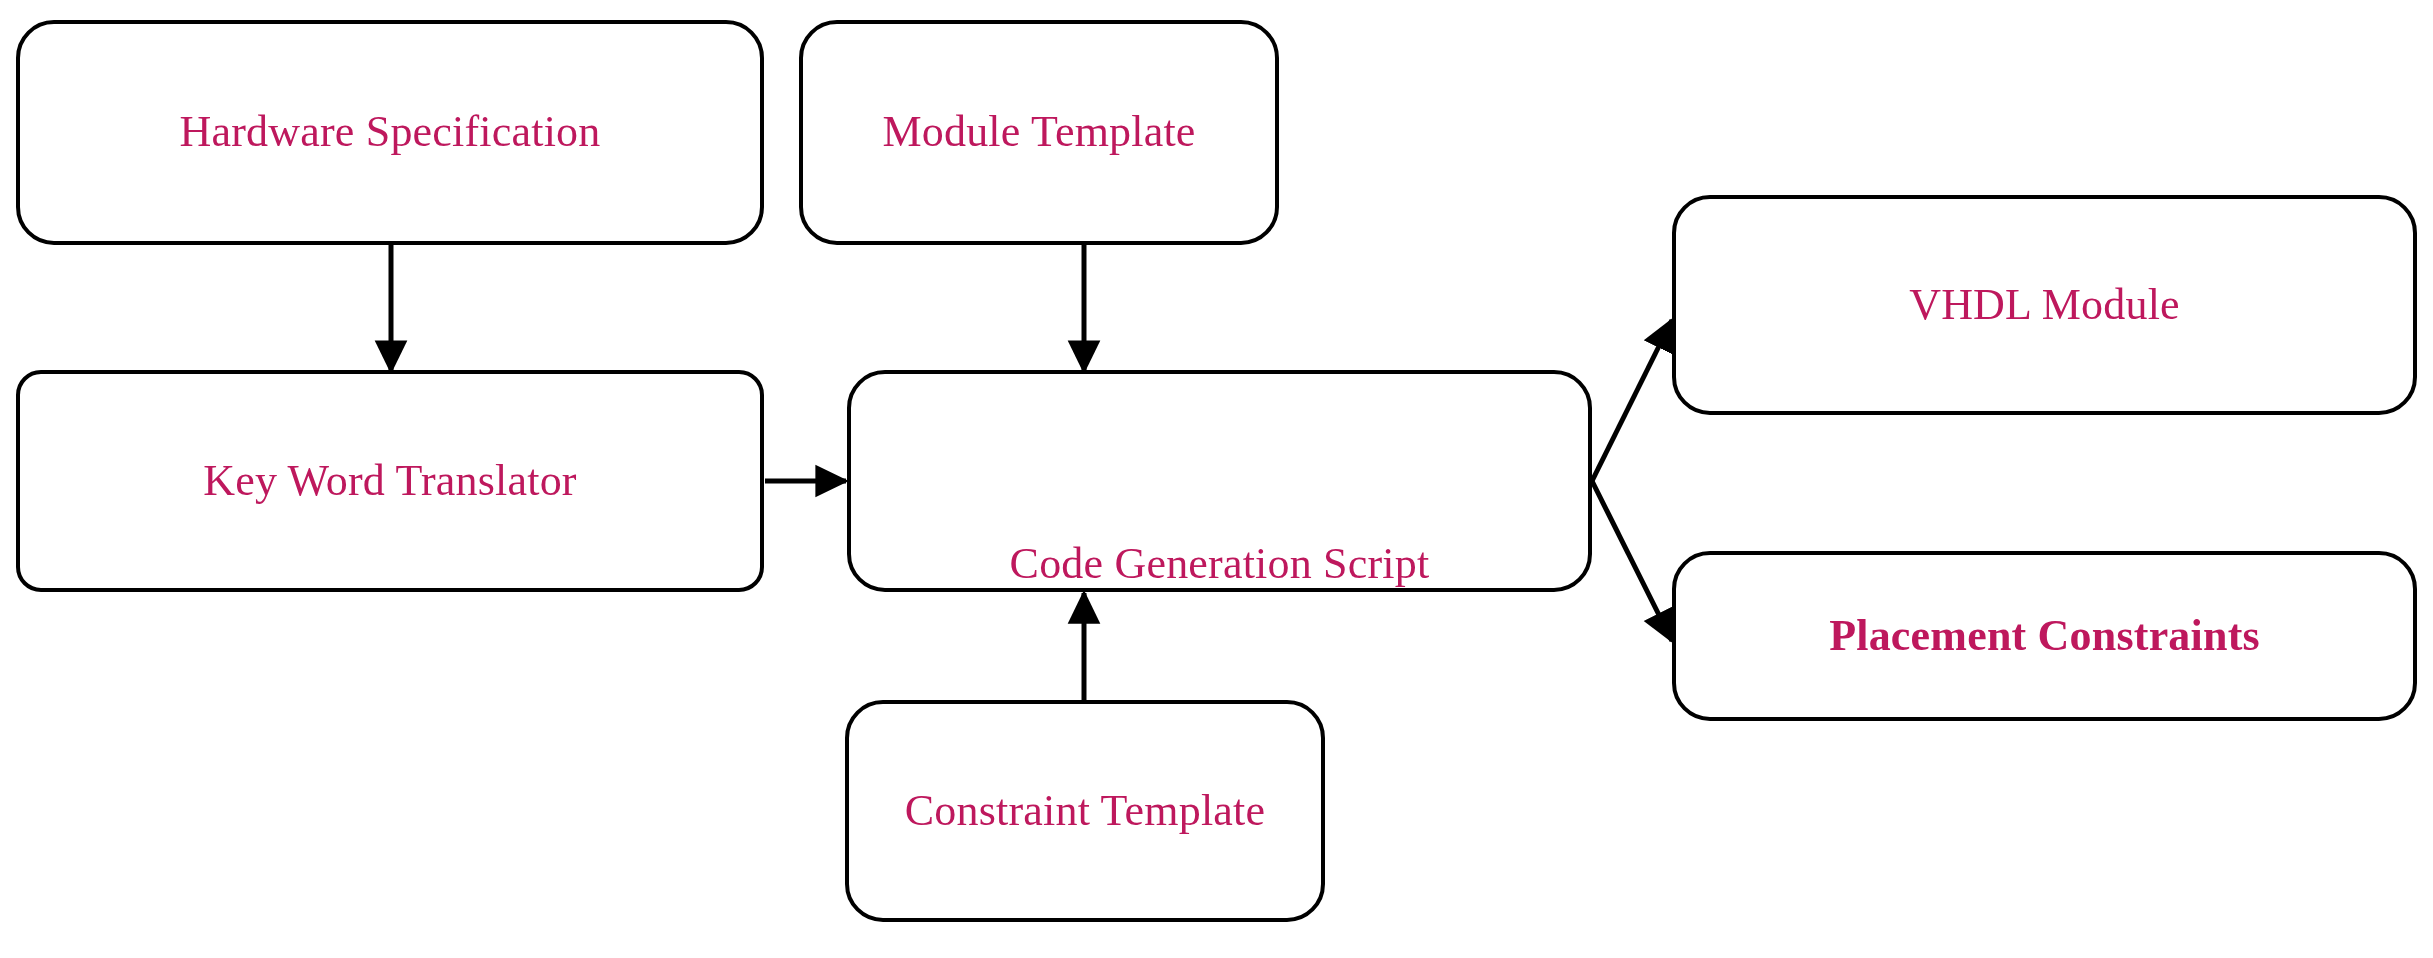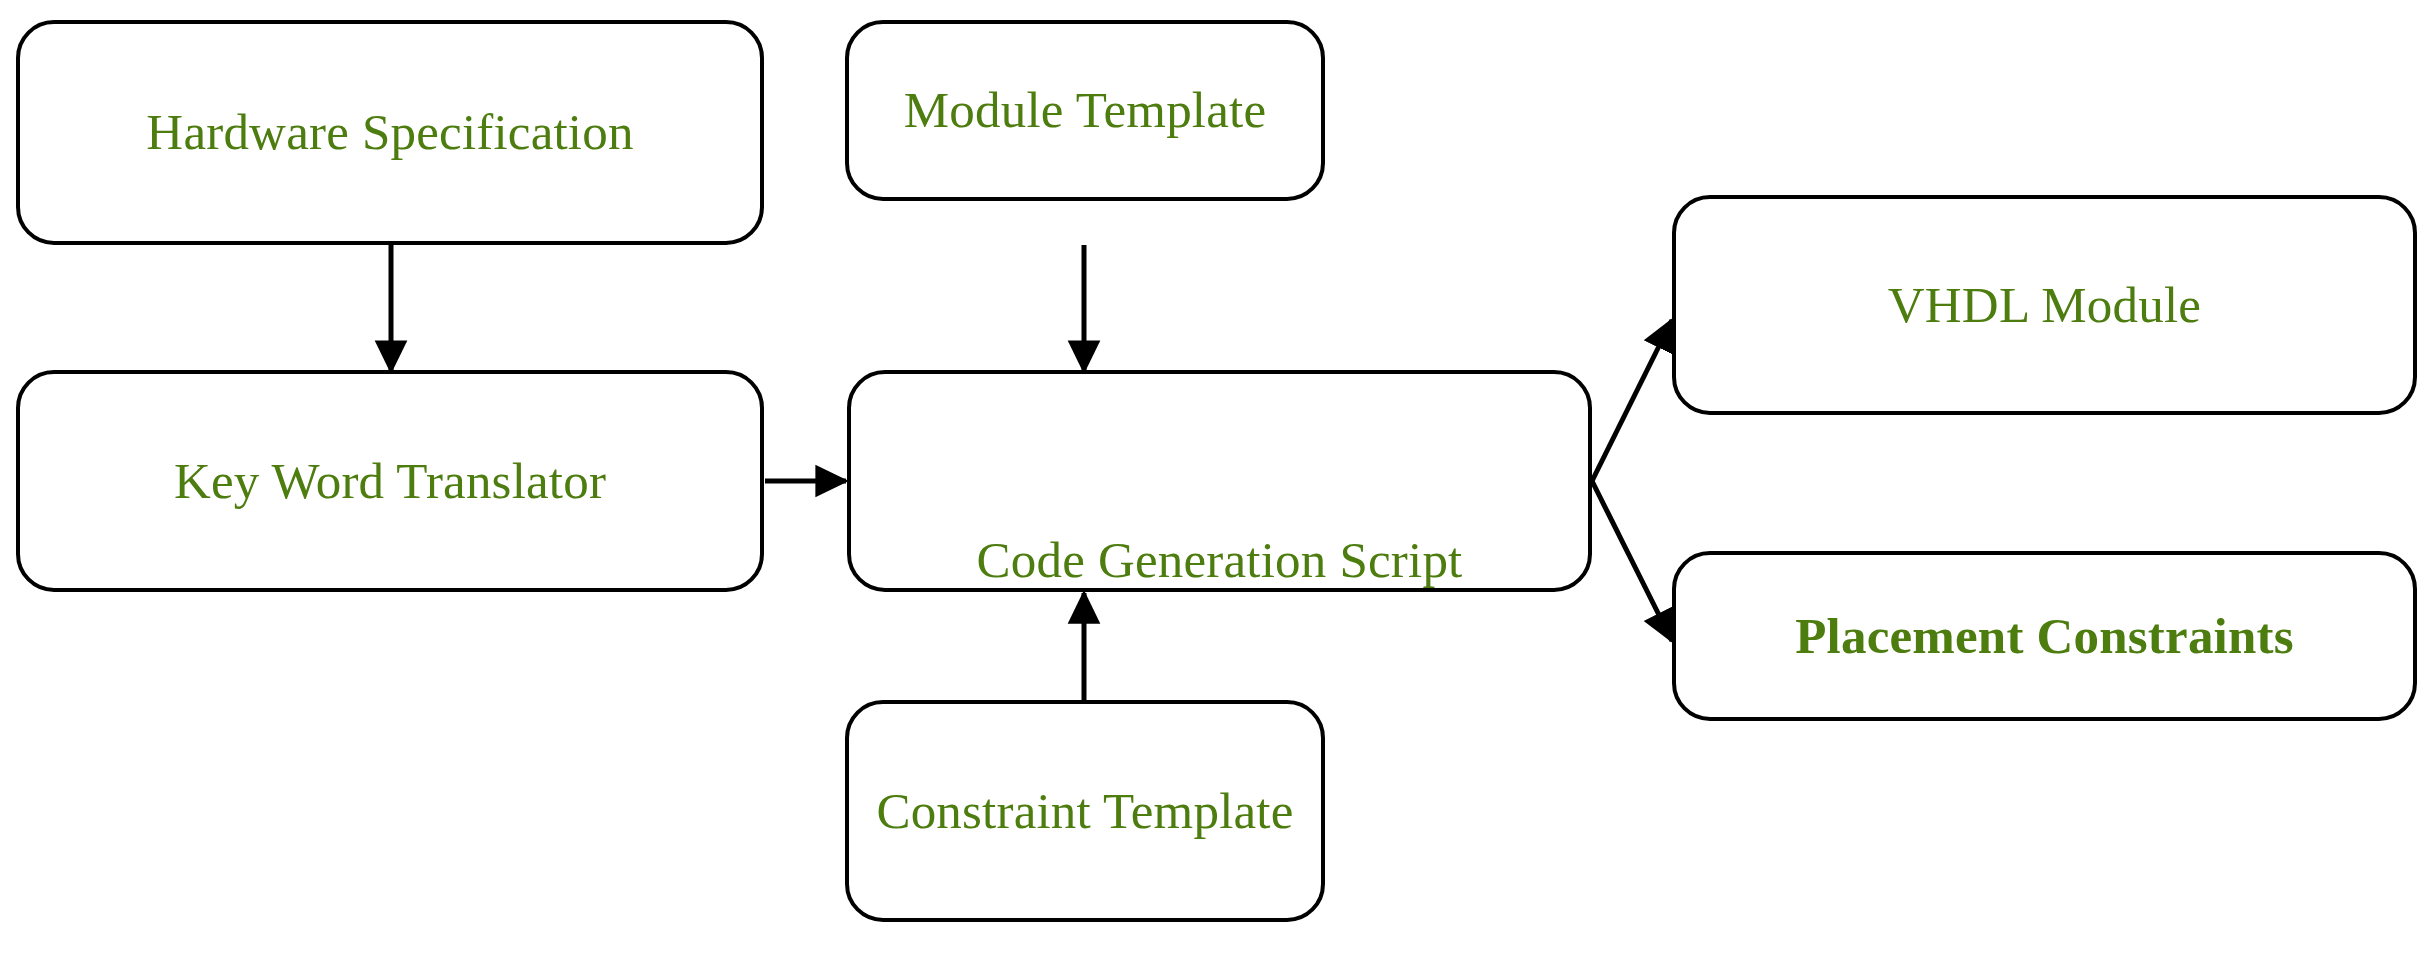--- a/index.html
+++ b/index.html
@@ -31,22 +31,22 @@
     background: #ffffff;
     border: 4px solid #000000;
     border-radius: 38px;
     display: flex;
     align-items: center;
     justify-content: center;
     text-align: center;
     z-index: 2;
   }
   .node-label {
-    color: #4d7c0f;
-    font-size: 51px;
+    color: #be185d;
+    font-size: 44px;
     line-height: 1.1;
     letter-spacing: 0.2px;
     white-space: nowrap;
   }
 </style>
 </head>
 <body>
 
 <div id="canvas">
 
@@ -67,25 +67,25 @@
 
     <line x1="1592" y1="481" x2="1672" y2="320" stroke="#000000" stroke-width="5" marker-end="url(#arrowhead)"></line>
 
     <line x1="1592" y1="481" x2="1672" y2="641" stroke="#000000" stroke-width="5" marker-end="url(#arrowhead)"></line>
   </svg>
 
   <div class="node" id="node-hardware-specification" style="left: 16px; top: 20px; width: 748px; height: 225px;">
     <span class="node-label">Hardware Specification</span>
   </div>
 
-  <div class="node" id="node-module-template" style="left: 845px; top: 20px; width: 480px; height: 181px;">
+  <div class="node" id="node-module-template" style="left: 799px; top: 20px; width: 480px; height: 225px;">
     <span class="node-label">Module Template</span>
   </div>
 
-  <div class="node" id="node-key-word-translator" style="left: 16px; top: 370px; width: 748px; height: 222px;">
+  <div class="node" id="node-key-word-translator" style="left: 16px; top: 370px; width: 748px; height: 222px; border-radius: 25px;">
     <span class="node-label">Key Word Translator</span>
   </div>
 
   <div class="node" id="node-code-generation-script" style="left: 847px; top: 370px; width: 745px; height: 222px; align-items: flex-end;">
     <span class="node-label">Code Generation Script</span>
   </div>
 
   <div class="node" id="node-vhdl-module" style="left: 1672px; top: 195px; width: 745px; height: 220px; text-align: right;">
     <span class="node-label">VHDL Module</span>
   </div>

